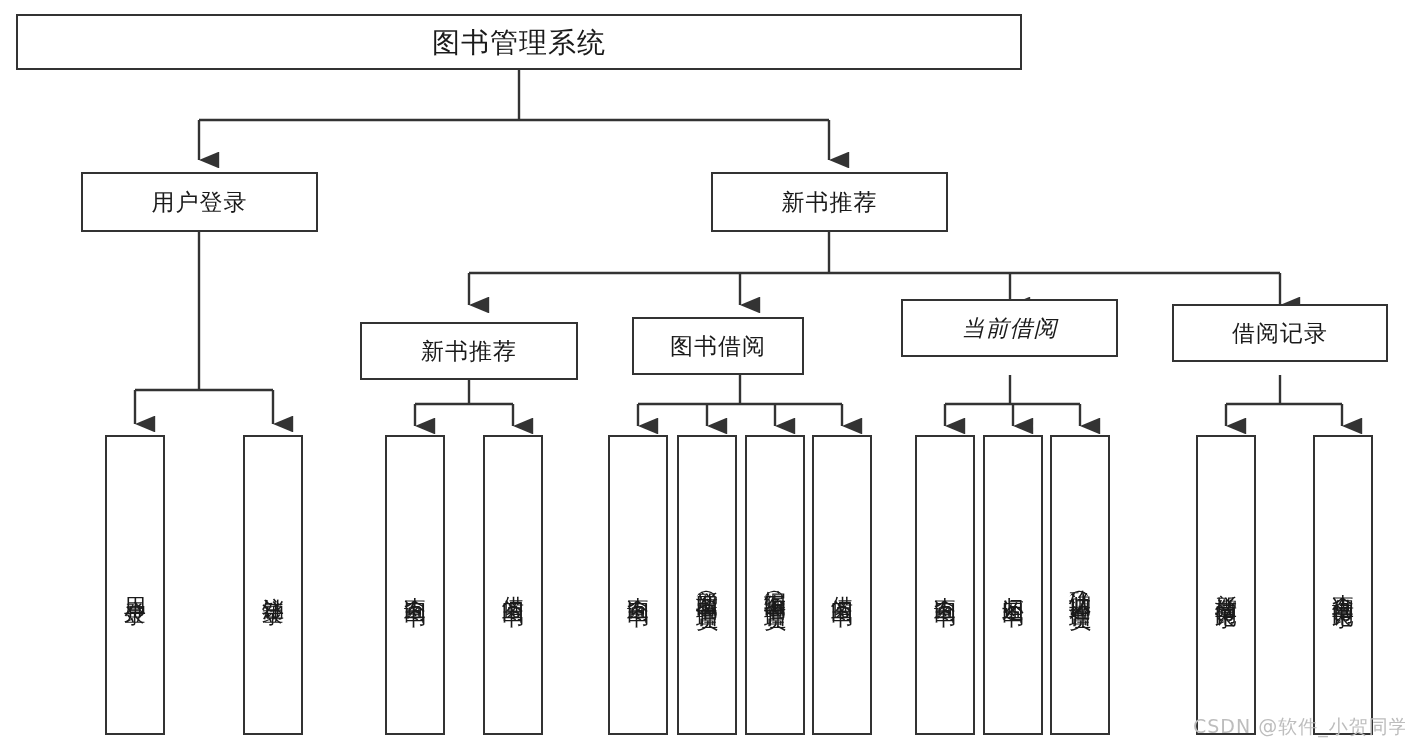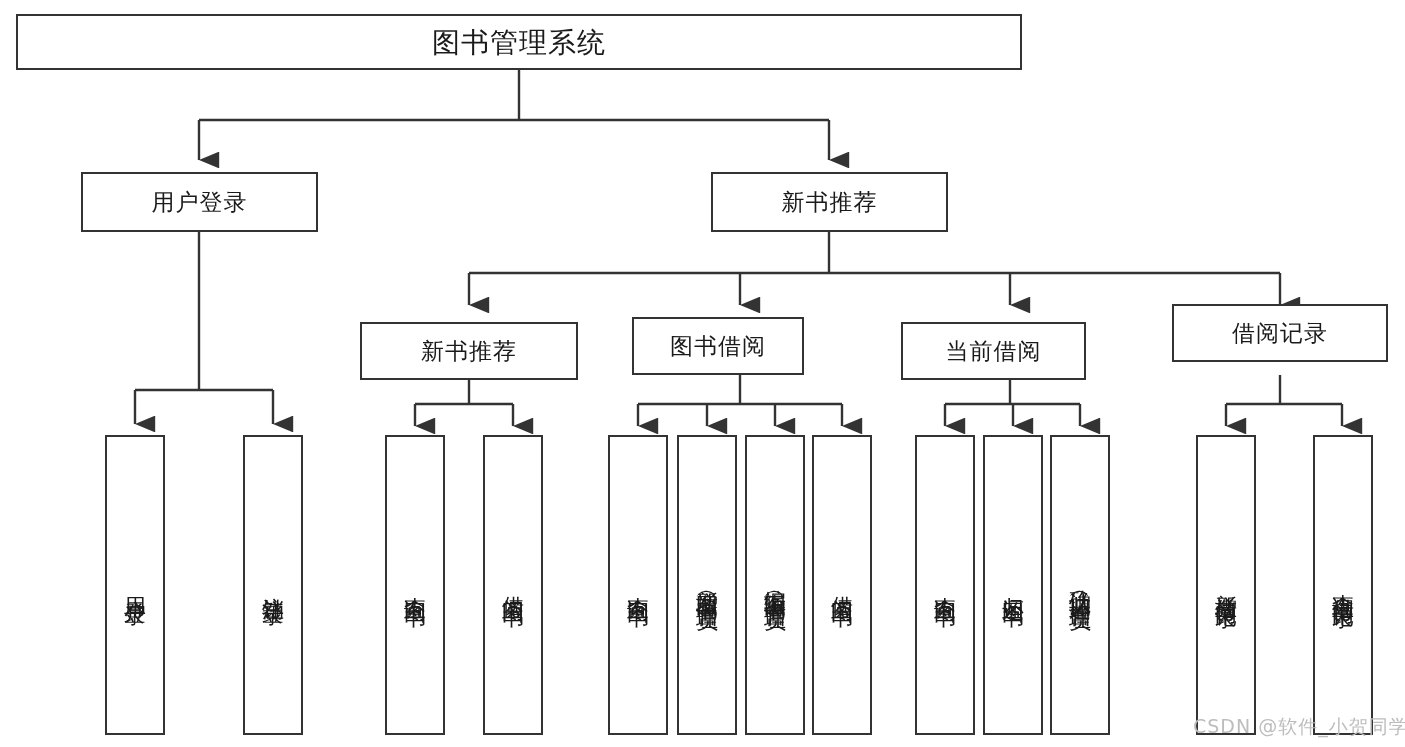--- a/index.html
+++ b/index.html
@@ -144,21 +144,21 @@
   </div>
 
   <div class="node horiz" style="left:360px; top:322px; width:218px; height:58px;">
     <span class="label">新书推荐</span>
   </div>
 
   <div class="node horiz" style="left:632px; top:317px; width:172px; height:58px;">
     <span class="label">图书借阅</span>
   </div>
 
-  <div class="node horiz" style="left:901px; top:322px; width:185px; height:58px;">
+  <div class="node horiz" style="left:901px; top:299px; width:217px; height:58px;font-style:italic;">
     <span class="label">当前借阅</span>
   </div>
 
   <div class="node horiz" style="left:1172px; top:304px; width:216px; height:58px;">
     <span class="label">借阅记录</span>
   </div>
 
   <div class="node vert" style="left:105px; top:435px; width:60px; height:300px;">
     <span class="label">用户登录</span>
   </div>

